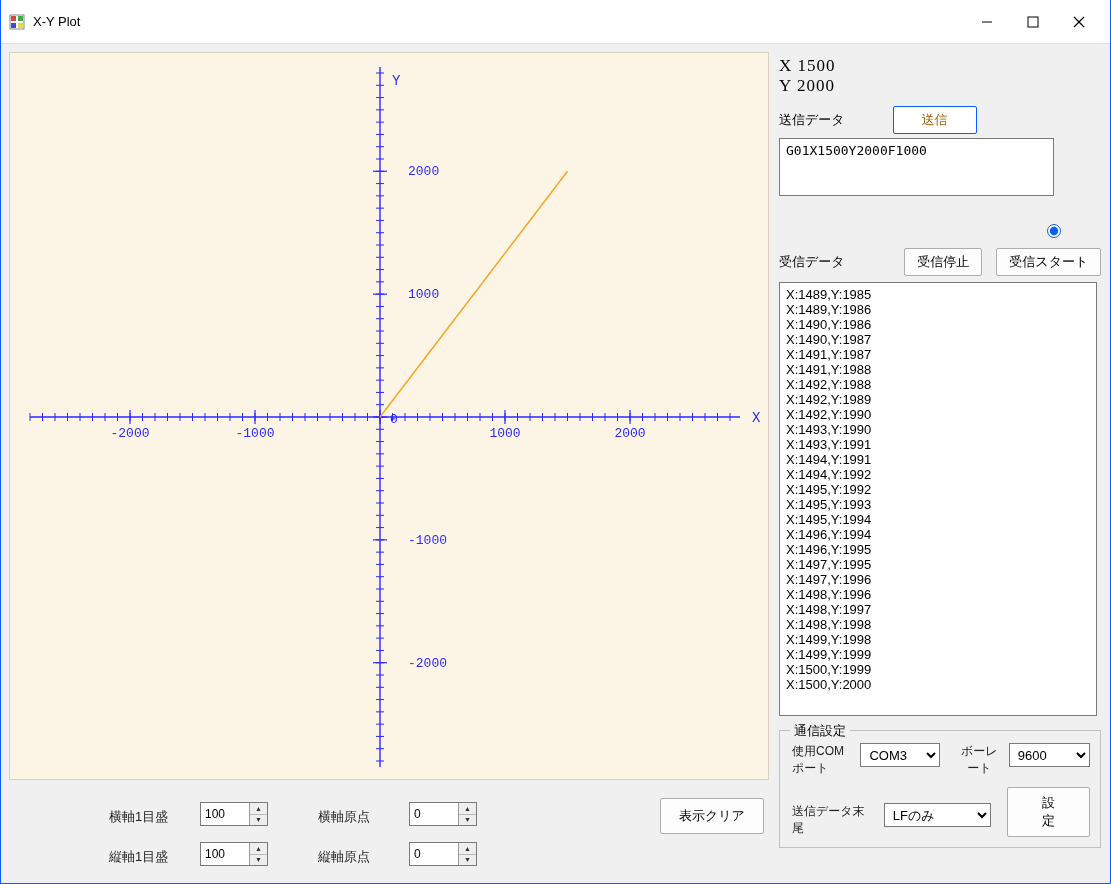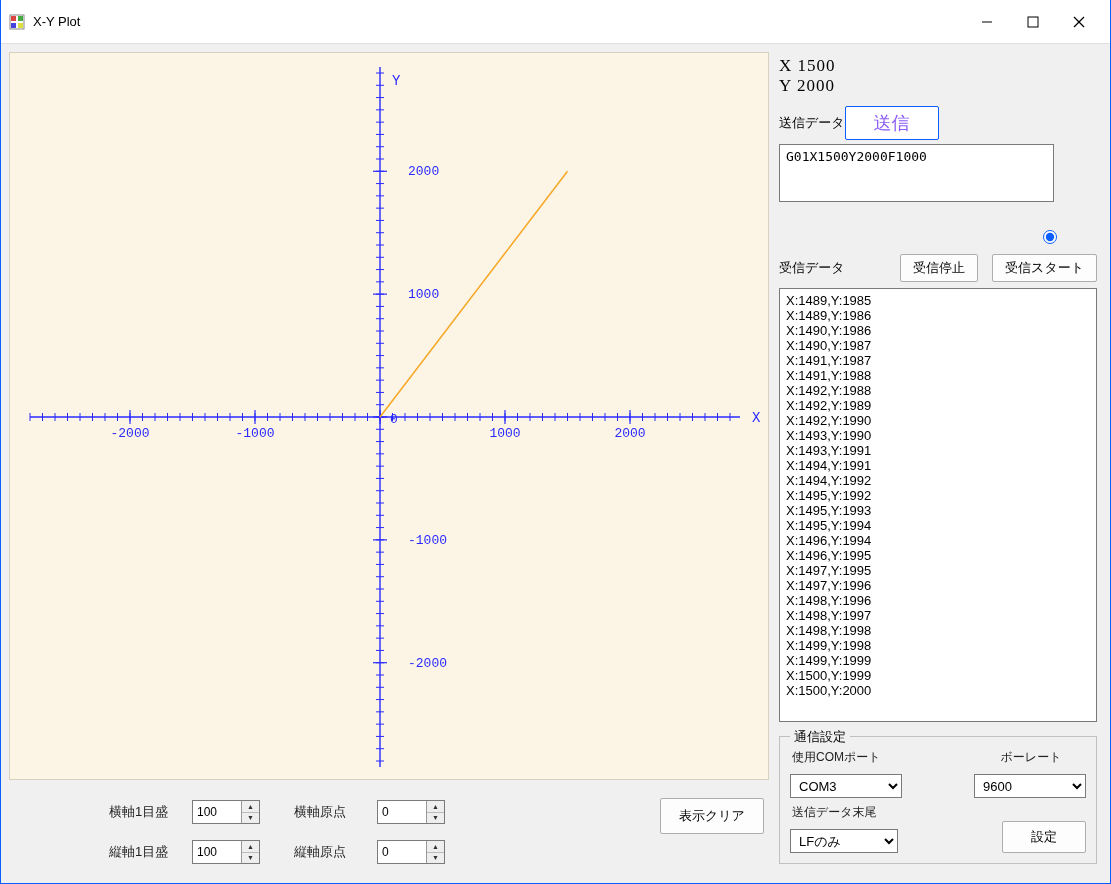--- a/index.html
+++ b/index.html
@@ -55,21 +55,21 @@
 .plot {
   width: 760px;
   height: 728px;
   background: #fcf5e5;
   border: 1px solid #d8d0c0;
   margin-bottom: 12px;
 }
 .controls {
   padding: 6px 0 0 100px;
 }
-.controls .row { display: flex; align-items: center; gap: 8px; margin-bottom: 12px; height: 28px;}
+.controls .row { display: flex; align-items: flex-end; gap: 16px; margin-bottom: 12px; height: 28px;}
 .controls label { font-size: 13px; color: #222; width: 75px; text-align: left;}
 .num {
   position: relative; display: inline-flex; align-items: center;
   border: 1px solid #7a7a7a; background: #fff; width: 68px; height: 24px;
 }
 .num input {
   border: none; width: 48px; height: 22px; padding: 2px 4px; font-size: 12px; outline: none;
 }
 .num .spin {
   width: 18px; height: 22px; display: flex; flex-direction: column; border-left: 1px solid #999;
@@ -88,21 +88,21 @@
 }
 .right-col {
   flex: 1;
   display: flex;
   flex-direction: column;
   padding-right: 6px;
 }
 .xy-display { font-size: 17px; font-family: "MS PGothic", serif; margin: 4px 0 10px; letter-spacing:1px;}
 .send-row { display:flex; align-items:center; justify-content: flex-start; margin-bottom:4px;}
 .send-label { font-size:13px; }
-.send-btn { border: 1px solid #0a5eff; background:#fff; color:#8b5cf6; padding:4px 28px; border-radius:2px; font-size:18px;}
+.send-btn { border: 1px solid #0a5eff; background:#fff; color:#a16207; padding:4px 28px; border-radius:2px; font-size:13px;margin-left:48px;}
 .textarea-box {
   border: 1px solid #7a7a7a; background:#fff; width: 275px; height: 58px;
   padding: 4px 6px; font-size: 13px; font-family: "MS Gothic", monospace;
   resize: none; outline:none; margin-bottom: 28px;
 }
 .radio-row { display:flex; justify-content:flex-end; padding-right: 40px; margin-bottom: 10px;}
 input[type=radio]{ width:14px; height:14px; accent-color:#0a5eff;}
 .recv-row { display:flex; align-items:center; gap: 14px; margin-bottom:6px;}
 .recv-label { font-size:13px; flex:1;}
 .recv-btn { background:#fdfdfd; border:1px solid #adadad; padding:4px 12px; font-size:13px; border-radius:2px;}
@@ -116,21 +116,21 @@
   border: 1px solid #c0c0c0;
   padding: 6px 10px 10px;
   position: relative;
   margin-top: 4px;
 }
 .fieldset .legend {
   position: absolute; top: -9px; left: 10px; background: #f0f0f0;
   padding: 0 4px; font-size: 13px;
 }
 .fs-row { display:flex; gap: 16px; align-items: flex-end; margin-top: 6px;}
-.fs-col { display:flex; flex-direction:column; gap:8px;}
+.fs-col { display:flex; flex-direction:row; gap:8px;}
 .fs-label { font-size:12px; color:#222; padding-left:2px;}
 select {
   border: 1px solid #7a7a7a; background:#fff; height:24px; font-size:13px; padding: 1px 4px;
 }
 .com-sel { width: 112px; }
 .baud-sel { width: 112px; }
 .tail-sel { width: 108px; }
 .baud-col{ margin-left:auto; }
 .settings-btn { padding: 6px 28px; margin-top:4px; }
 </style>

